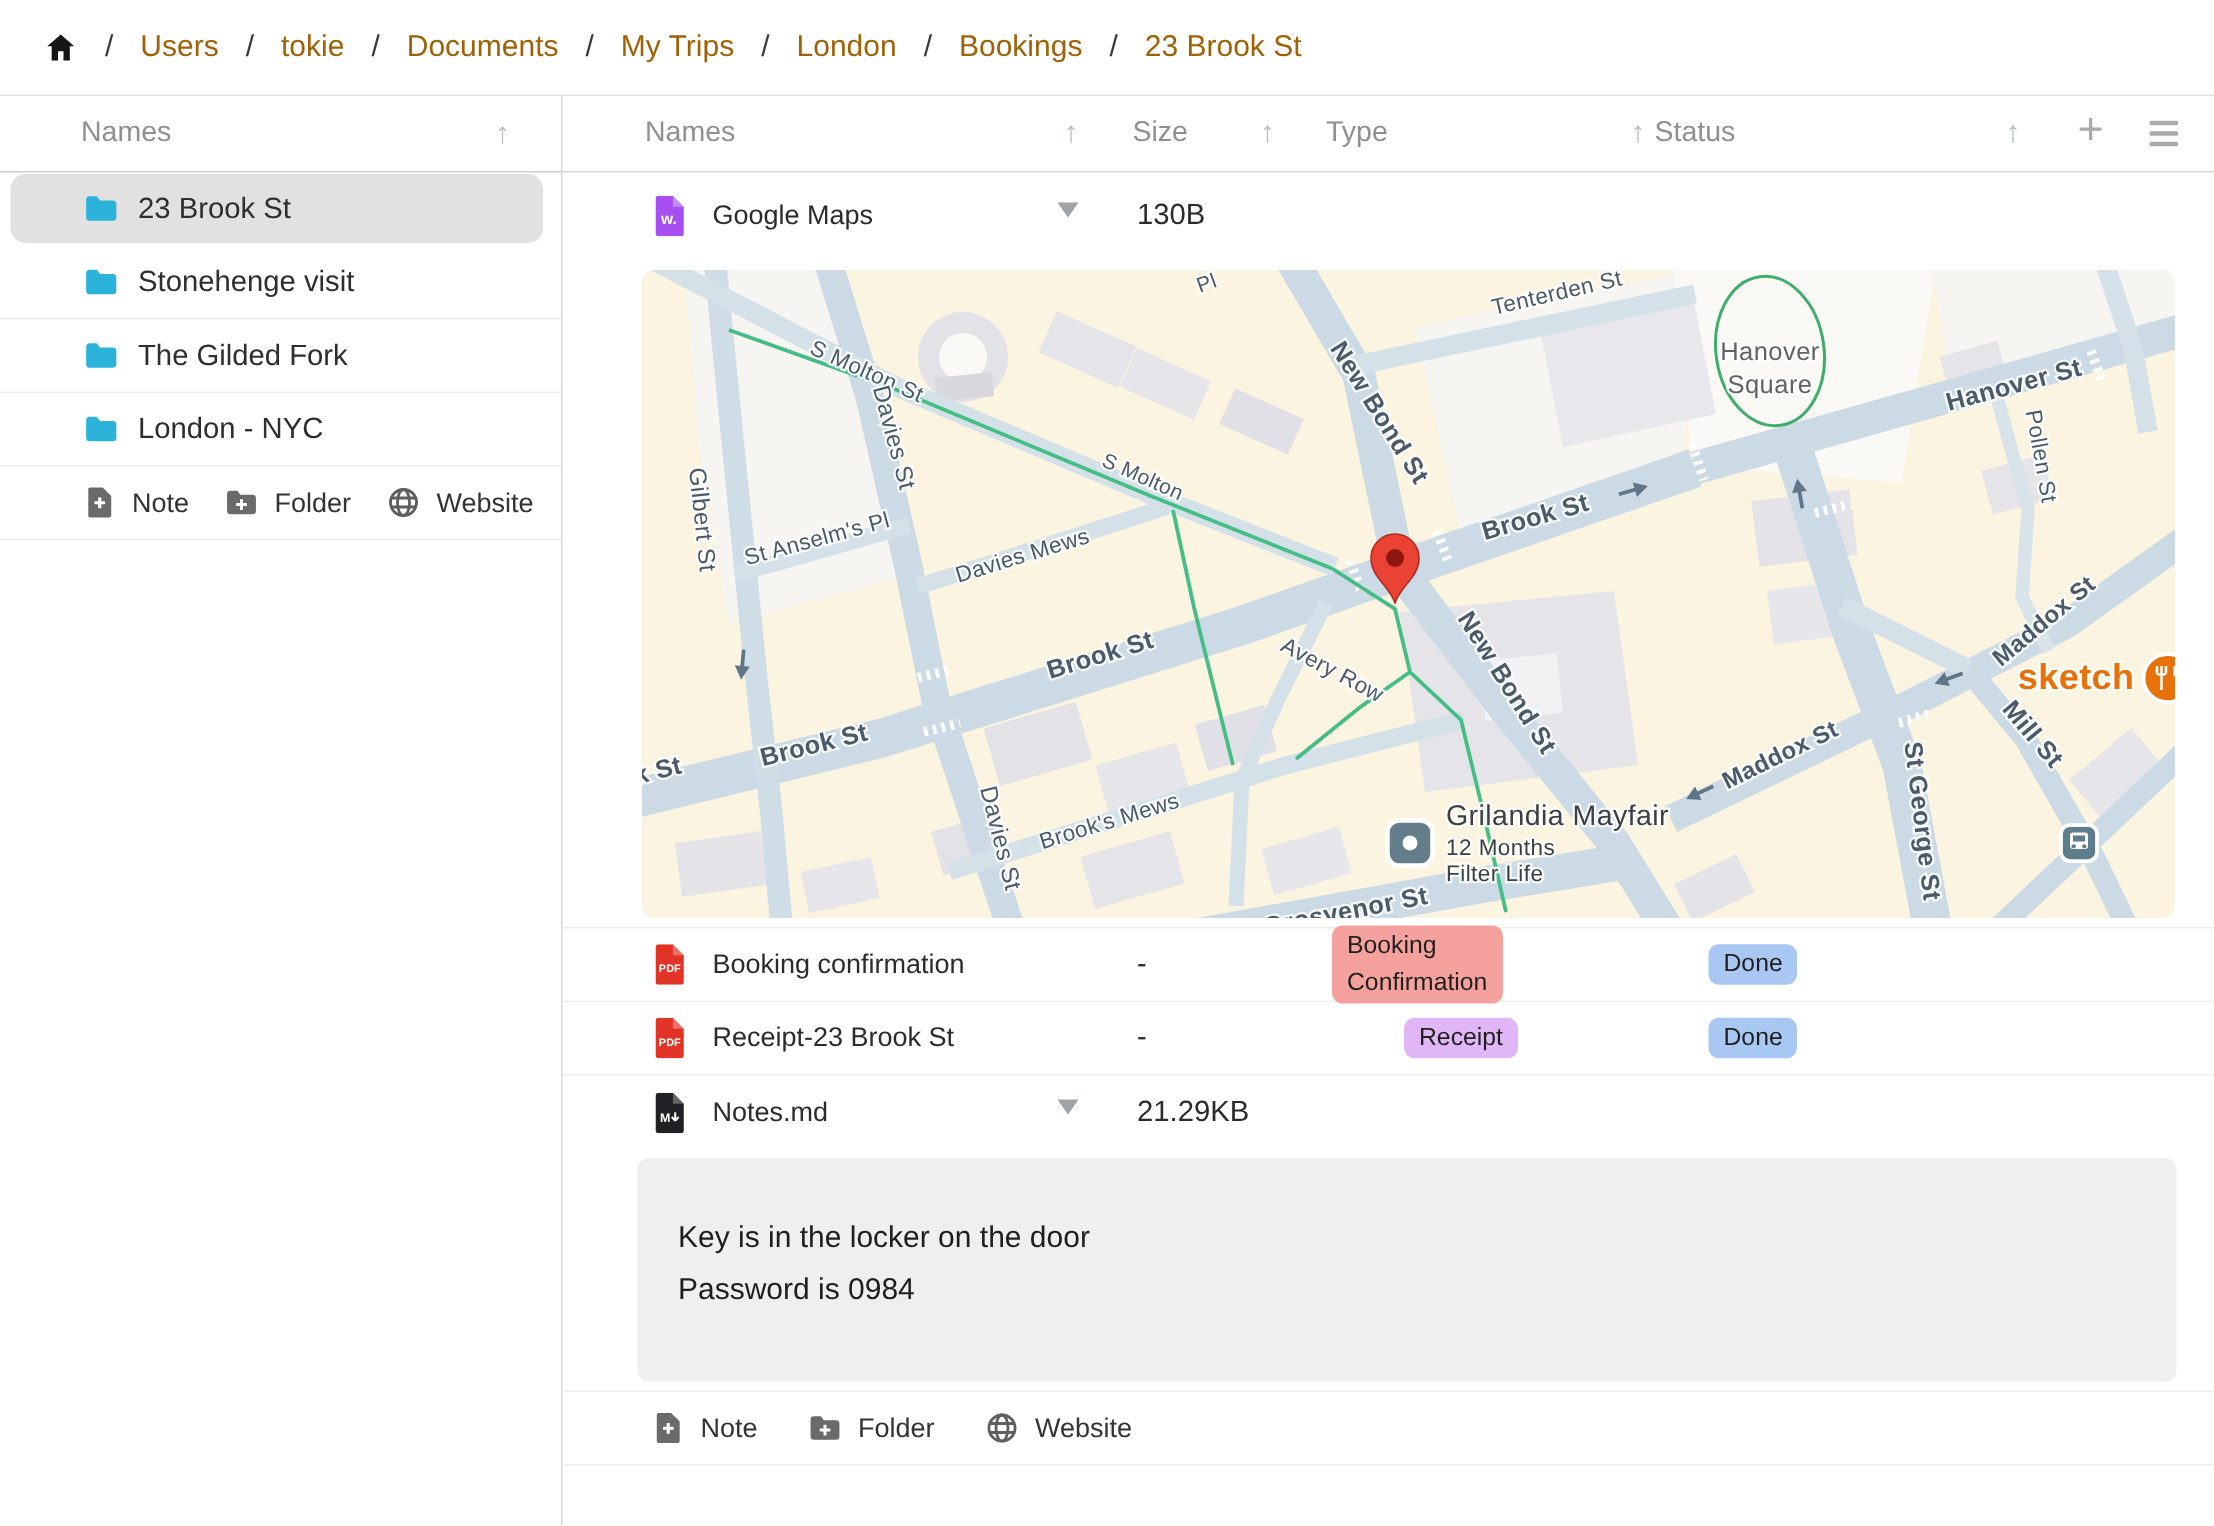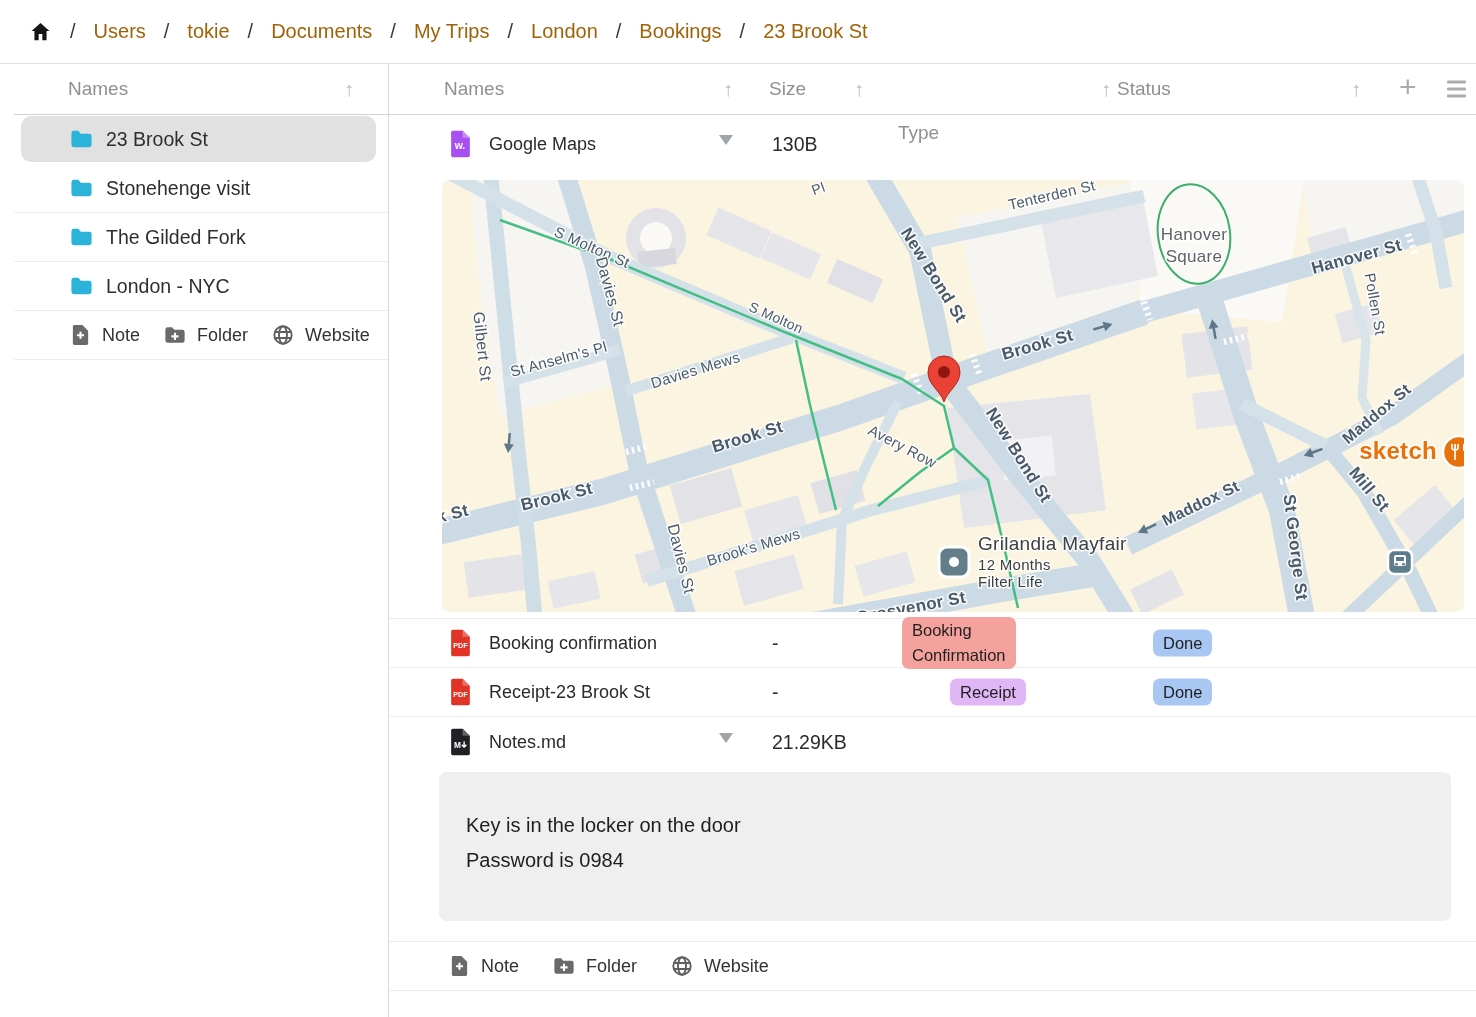--- a/index.html
+++ b/index.html
@@ -4,21 +4,21 @@
 <style>
   html,body{margin:0;padding:0;background:#fff;width:1476px;height:1017px;overflow:hidden;
     font-family:"Liberation Sans",sans-serif;-webkit-font-smoothing:antialiased;}
   .app{width:1476px;height:1017px;display:flex;flex-direction:column;}
   
   .breadcrumb{height:63px;border-bottom:1px solid #E3E3E3;display:flex;align-items:center;
     padding-left:29px;gap:18px;font-size:20px;color:#121212;flex:0 0 auto;}
   .breadcrumb .sep{color:#3a3a3a;}
   .breadcrumb .crumb{color:#a16207;cursor:default;}
   
-  .content{flex:1;display:flex;min-height:0;padding-left:14px;}
+  .content{flex:1;display:flex;min-height:0;}
   
   .sidebar{width:374px;flex:0 0 auto;border-right:1px solid #D9D9D9;display:flex;flex-direction:column;}
   .side-header{height:50px;border-bottom:1px solid #CFCFCF;display:flex;align-items:center;
     padding:0 34px 0 54px;color:#909090;font-size:19px;}
   .side-header .sort{margin-left:auto;color:#B9BDC1;font-size:20px;}
   .side-list{list-style:none;margin:0;padding:0;}
   .side-item{position:relative;height:48px;display:flex;align-items:center;padding-left:56px;
     font-size:19.5px;color:#2e2e2e;border-bottom:1px solid #EDEDED;}
   .side-item .lbl{position:relative;z-index:1;margin-left:13px;}
   .side-item .fold{position:relative;z-index:1;width:23px;height:20px;flex:0 0 auto;}
@@ -27,21 +27,21 @@
     background:#E1E1E1;border-radius:10px;}
   .side-actions{height:48px;display:flex;align-items:center;padding-left:56px;gap:24px;
     border-bottom:1px solid #EDEDED;}
   .act-btn{display:flex;align-items:center;gap:11px;font-size:18px;color:#333;cursor:default;}
   .act-btn svg{display:block;}
   
   .main{flex:1;display:flex;flex-direction:column;min-width:0;}
   .main-header{height:50px;border-bottom:1px solid #D6D6D6;position:relative;flex:0 0 auto;
     color:#909090;font-size:19px;}
   .main-header span{position:absolute;top:50%;transform:translateY(-50%);}
-  .h-names{left:55px;} .h-size{left:380px;} .h-type{left:509px;margin-top:44px;} .h-status{left:728px;}
+  .h-names{left:55px;} .h-size{left:380px;} .h-type{left:509px;} .h-status{left:728px;}
   .h-arr{color:#B9BDC1;font-size:20px;}
   .h-arr1{left:334px;} .h-arr2{left:465px;} .h-arr3{left:712px;} .h-arr4{left:962px;}
   .h-plus{left:1010px;color:#ABABAB;font-size:30px;font-weight:400;margin-top:-2px;}
   .h-menu{left:1058px;display:flex;flex-direction:column;gap:4px;}
   .h-menu i{display:block;width:19px;height:3px;background:#ABABAB;border-radius:1px;}
   
   .rows{flex:1;overflow:hidden;}
   .trow{position:relative;height:48px;}
   .trow.first{height:58px;}
   .trow.bordered{border-bottom:1px solid #EFEFEF;}
@@ -58,21 +58,21 @@
     line-height:25px;color:#1f1f1f;}
   
   .map-block{border-bottom:1px solid #EDEDED;}
   .map-wrap{margin:7px 25px 6px 53px;width:1022px;height:432px;border-radius:8px;
     overflow:hidden;position:relative;}
   .map-wrap svg{display:block;}
   .mlabel{font-family:"Liberation Sans",sans-serif;paint-order:stroke;
     stroke:rgba(255,255,255,0.85);stroke-width:3px;letter-spacing:0.3px;}
   
   .note-block{border-bottom:1px solid #EDEDED;}
-  .note-box{margin:5px 25px 20px 50px;height:113px;background:#EFEFEF;border-radius:8px;
+  .note-box{margin:5px 25px 6px 50px;height:113px;background:#EFEFEF;border-radius:8px;
     padding:36px 0 0 27px;font-size:20px;line-height:34.5px;color:#1E1E1E;}
   .actions-row{height:48px;display:flex;align-items:center;padding-left:60px;gap:34px;
     border-bottom:1px solid #EDEDED;}
 </style>
 </head>
 <body>
 
 <div class="app">
 
   <header class="breadcrumb">

